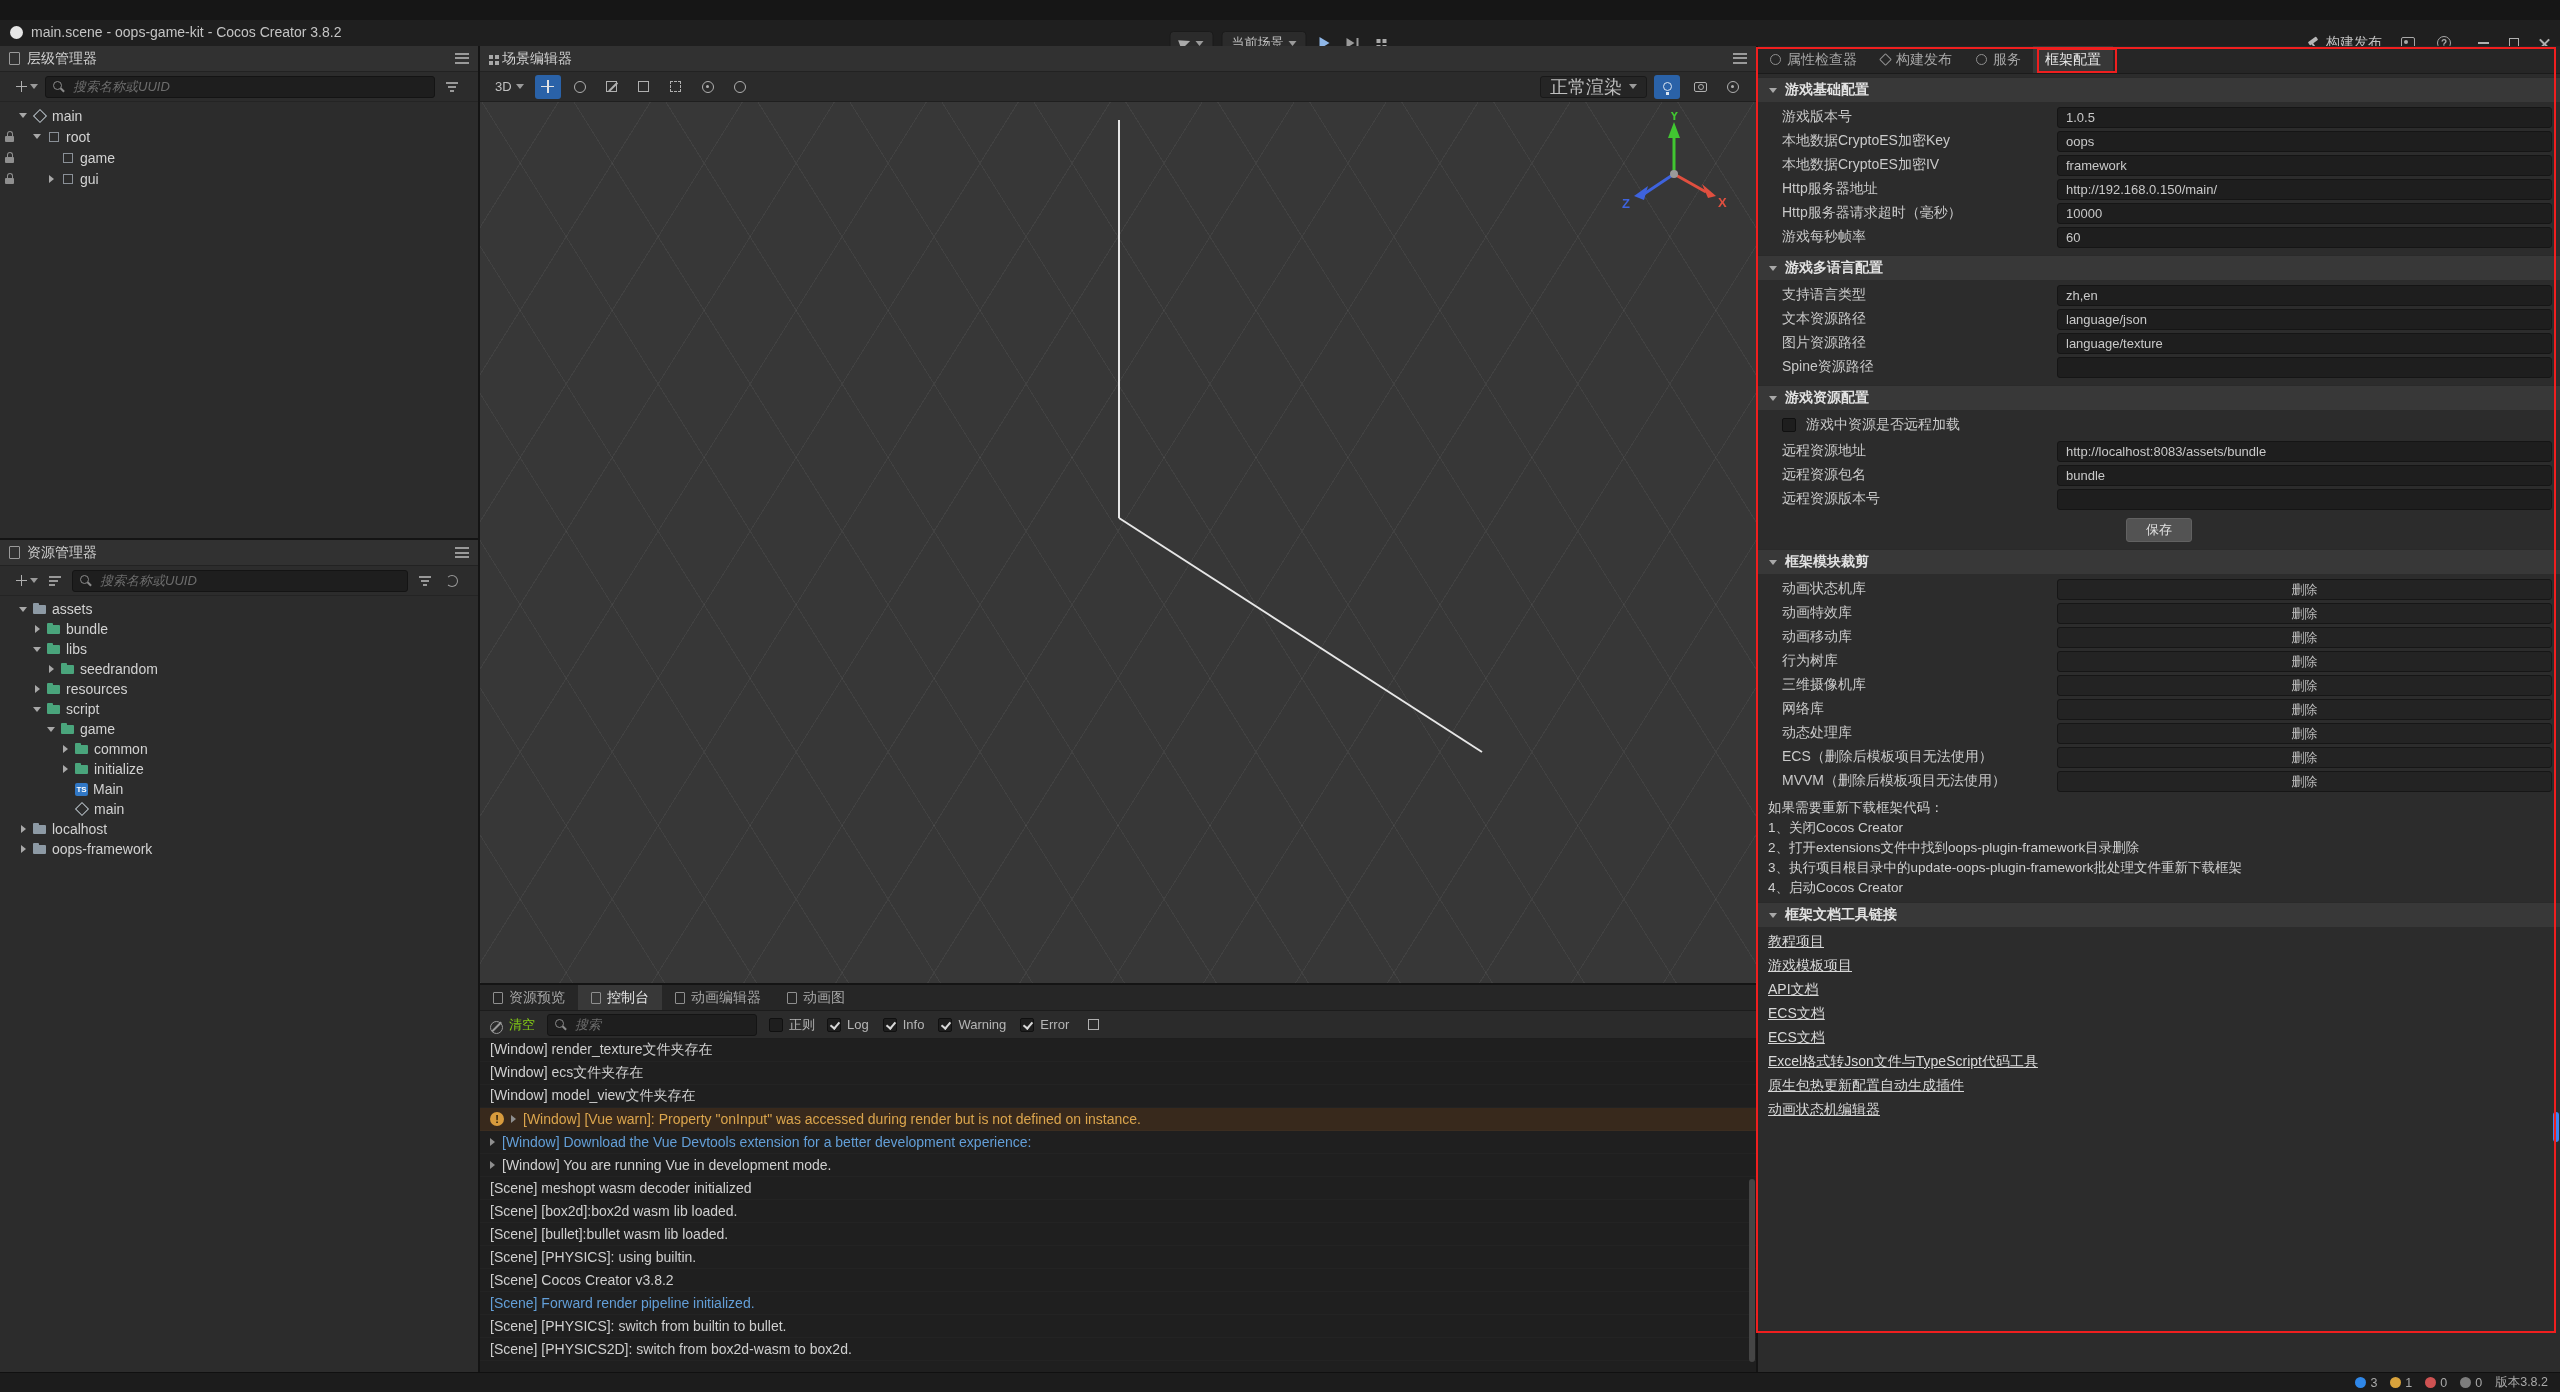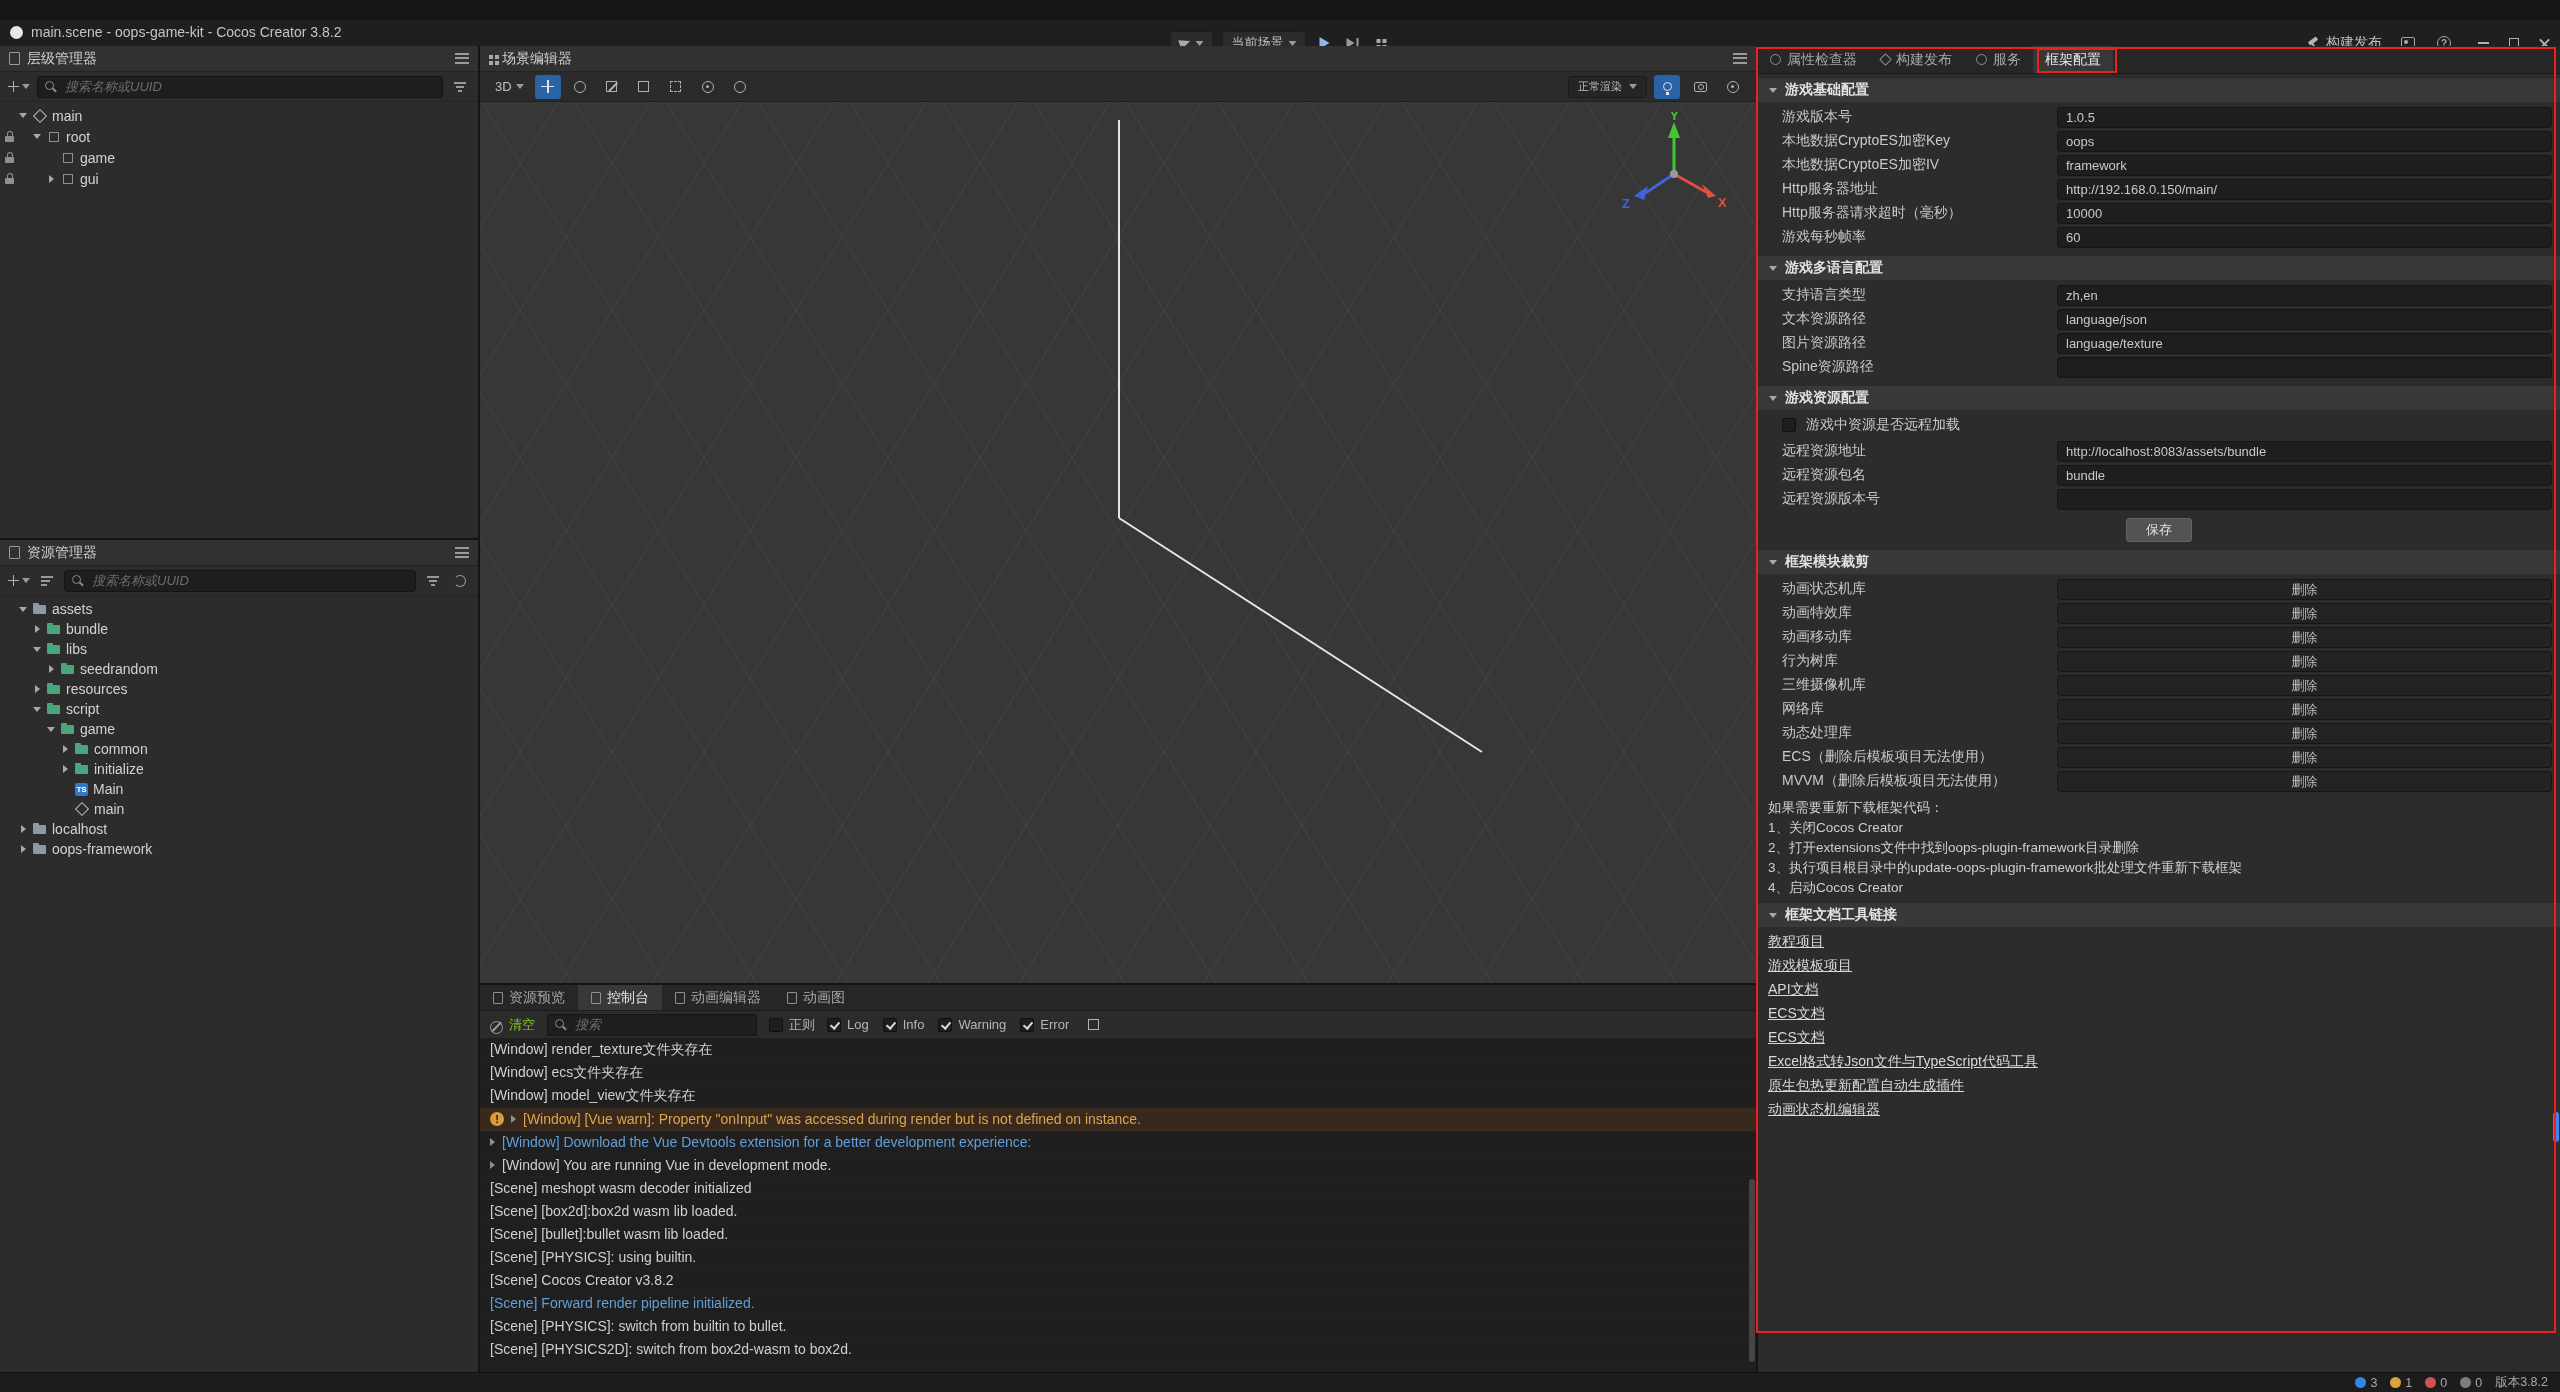--- a/index.html
+++ b/index.html
@@ -43,21 +43,21 @@
   
   .workspace{position:absolute;top:46px;left:0;right:0;bottom:20px;display:flex;gap:2px;background:#141414;}
   .col-left{width:478px;display:flex;flex-direction:column;gap:2px;flex:none;}
   .col-center{flex:1;display:flex;flex-direction:column;gap:2px;min-width:0;}
   .col-right{width:802px;flex:none;display:flex;}
   .panel{background:#2c2c2c;display:flex;flex-direction:column;overflow:hidden;min-height:0;}
   .panel-header{height:26px;background:#313131;display:flex;align-items:center;gap:7px;padding:0 9px;border-bottom:1px solid #222;flex:none;}
   .panel-title{font-size:14px;color:#cfcfcf;}
   .hamburger{width:14px;height:11px;margin-left:auto;background:repeating-linear-gradient(#9a9a9a 0 2px,transparent 2px 4.5px);}
   .ci-doc{width:11px;height:13px;border:1.5px solid #9a9a9a;border-radius:1px;}
-  .tool-row{height:30px;display:flex;align-items:center;gap:7px;padding:0 8px;background:#2c2c2c;border-bottom:1px solid #242424;flex:none;}
+  .tool-row{height:30px;display:flex;align-items:center;gap:7px;padding:0 16px;background:#2c2c2c;border-bottom:1px solid #242424;flex:none;}
   .icon-btn{display:flex;align-items:center;justify-content:center;gap:3px;min-width:20px;height:22px;border-radius:3px;}
   .ic-plus{position:relative;width:11px;height:11px;}
   .ic-plus::before{content:"";position:absolute;left:0;right:0;top:4.6px;height:1.8px;background:#b0b0b0;}
   .ic-plus::after{content:"";position:absolute;top:0;bottom:0;left:4.6px;width:1.8px;background:#b0b0b0;}
   .ic-sort{width:12px;height:10px;background:linear-gradient(#999 0 0) top left/12px 2px no-repeat,linear-gradient(#999 0 0) center left/9px 2px no-repeat,linear-gradient(#999 0 0) bottom left/6px 2px no-repeat;}
   .ic-filter{width:12px;height:10px;background:linear-gradient(#999 0 0) top center/12px 2px no-repeat,linear-gradient(#999 0 0) center center/8px 2px no-repeat,linear-gradient(#999 0 0) bottom center/4px 2px no-repeat;}
   .ic-refresh{width:12px;height:12px;border:1.8px solid #999;border-radius:50%;border-left-color:transparent;}
   .search-box{flex:1;height:22px;background:#1e1e1e;border:1px solid #141414;border-radius:3px;display:flex;align-items:center;gap:6px;padding:0 7px;min-width:0;}
   .search-box input{flex:1;min-width:0;background:transparent;border:none;outline:none;color:#c8c8c8;font-size:13px;font-family:inherit;}
   .search-box input::placeholder{color:#6d6d6d;font-style:italic;}
@@ -94,21 +94,21 @@
   .plusg::before{content:"";position:absolute;left:0;right:0;top:5.6px;height:1.8px;background:#e2e2e2;}
   .plusg::after{content:"";position:absolute;top:0;bottom:0;left:5.6px;width:1.8px;background:#e2e2e2;}
   .ring{width:12px;height:12px;border:1.8px solid #b0b0b0;border-radius:50%;}
   .sq{width:11px;height:11px;border:1.5px solid #b0b0b0;}
   .sq-diag{width:11px;height:11px;border:1.5px solid #b0b0b0;position:relative;}
   .sq-diag::after{content:"";position:absolute;left:0;top:4px;width:12px;height:1.5px;background:#b0b0b0;transform:rotate(-45deg);}
   .sq-dash{width:11px;height:11px;border:1.5px dashed #b0b0b0;}
   .ring-dot{width:12px;height:12px;border:1.5px solid #b0b0b0;border-radius:50%;position:relative;}
   .ring-dot::after{content:"";position:absolute;left:3px;top:3px;width:3px;height:3px;border-radius:50%;background:#b0b0b0;}
   .scene-right{margin-left:auto;display:flex;align-items:center;gap:7px;}
-  .render-select{height:22px;background:#252525;border:1px solid #191919;border-radius:3px;padding:0 9px;font-size:11px;color:#bfbfbf;display:flex;align-items:center;gap:7px;}
+  .render-select{height:22px;background:#252525;border:1px solid #191919;border-radius:3px;padding:0 9px;font-size:18px;color:#bfbfbf;display:flex;align-items:center;gap:7px;}
   .bulb{width:9px;height:9px;border:1.5px solid #dce6f2;border-radius:50%;position:relative;}
   .bulb::after{content:"";position:absolute;left:2px;top:9px;width:3px;height:3px;background:#dce6f2;}
   .cam{width:13px;height:10px;border:1.5px solid #b0b0b0;border-radius:2px;position:relative;}
   .cam::after{content:"";position:absolute;left:3px;top:1.5px;width:4px;height:4px;border:1.2px solid #b0b0b0;border-radius:50%;}
   .viewport{flex:1;position:relative;background:#373737;overflow:hidden;}
   .grid-bg{position:absolute;inset:0;background-image:repeating-linear-gradient(58deg,rgba(255,255,255,0.05) 0 1px,transparent 1px 78px),repeating-linear-gradient(-58deg,rgba(255,255,255,0.05) 0 1px,transparent 1px 78px);}
   .axes-svg{position:absolute;inset:0;width:100%;height:100%;}
   .gizmo{position:absolute;right:22px;top:10px;width:120px;height:120px;}
 
   

